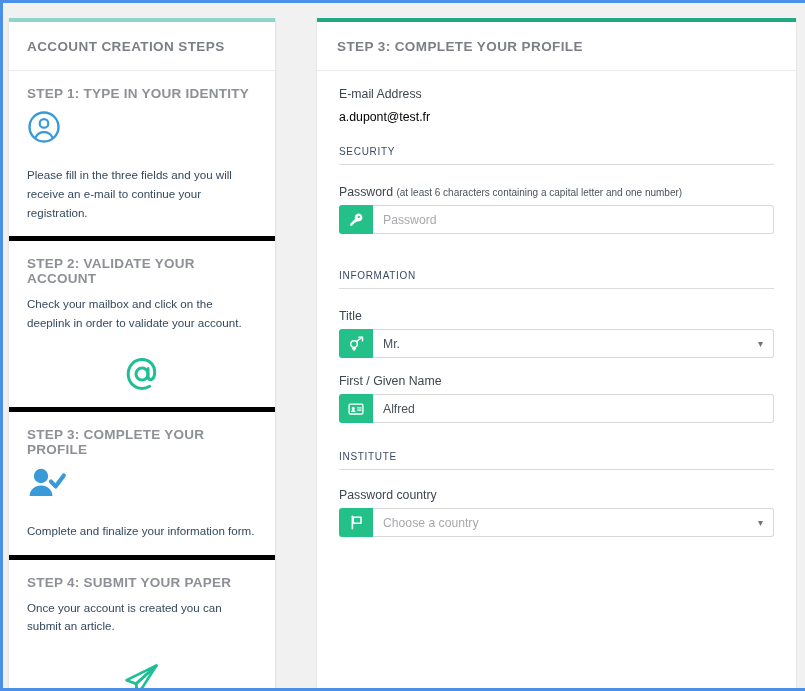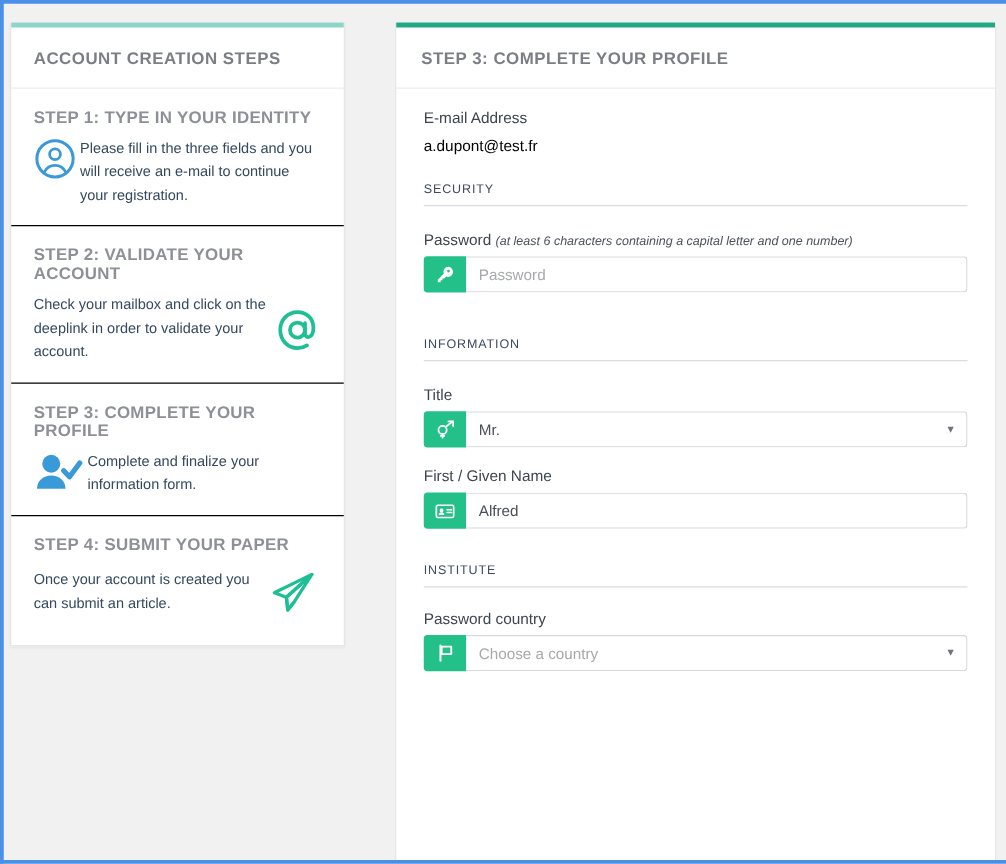--- a/index.html
+++ b/index.html
@@ -27,27 +27,27 @@
     box-shadow:0 1px 2px rgba(0,0,0,.05);
   }
   .sidebar-topbar { height:4px; background:#8ed4c8; }
   .sidebar-header {
     padding:17px 18px 16px 18px;
     border-bottom:1px solid #ececec;
   }
   .sidebar-header-title {
     font-size:13.5px; letter-spacing:.4px; color:#7b7f85; font-weight:bold;
   }
-  .step { padding:15px 18px 14px 18px; border-bottom:1px solid #000000; }
+  .step { padding:15px 18px 14px 18px; border-bottom:5px solid #000000; }
   .step:last-child { border-bottom:none; padding-bottom:20px; }
   .step-title {
     font-size:13.5px; letter-spacing:.25px; color:#8d9096; font-weight:bold;
     margin-bottom:9px;
   }
-  .step-body { display:flex; align-items:flex-start; gap:3px; }
+  .step-body { display:flex; align-items:flex-start; gap:22px;flex-direction:column; }
   .step-body.reverse { justify-content:space-between; align-items:center; }
   .step-text {
     font-size:11.6px; line-height:1.62; color:#34495e; flex:1;
   }
   .step-icon { flex:0 0 auto; display:flex; align-items:center; justify-content:center; }
 
   
   .main {
     position:absolute; left:313px; top:15px; width:481px;
     background:#ffffff;
@@ -65,21 +65,21 @@
 
   .section-heading {
     font-size:10px; color:#3b4a63; letter-spacing:.7px;
     padding-bottom:7px; border-bottom:1px solid #dcdcdc;
     margin-bottom:20px;
   }
   .section-heading.tight { margin-bottom:18px; }
 
   .form-group { margin-bottom:16px; }
   .form-group .field-label { margin-bottom:6px; }
-  .hint { font-size:10px; color:#4a525c;font-style:italic; }
+  .hint { font-size:10px; color:#4a525c; }
 
   .input-group { display:flex; height:29px; width:100%; }
   .input-addon {
     width:34px; flex:0 0 34px;
     background:#24c08a;
     border-radius:3px 0 0 3px;
     display:flex; align-items:center; justify-content:center;
   }
   .input-control {
     flex:1; min-width:0;

